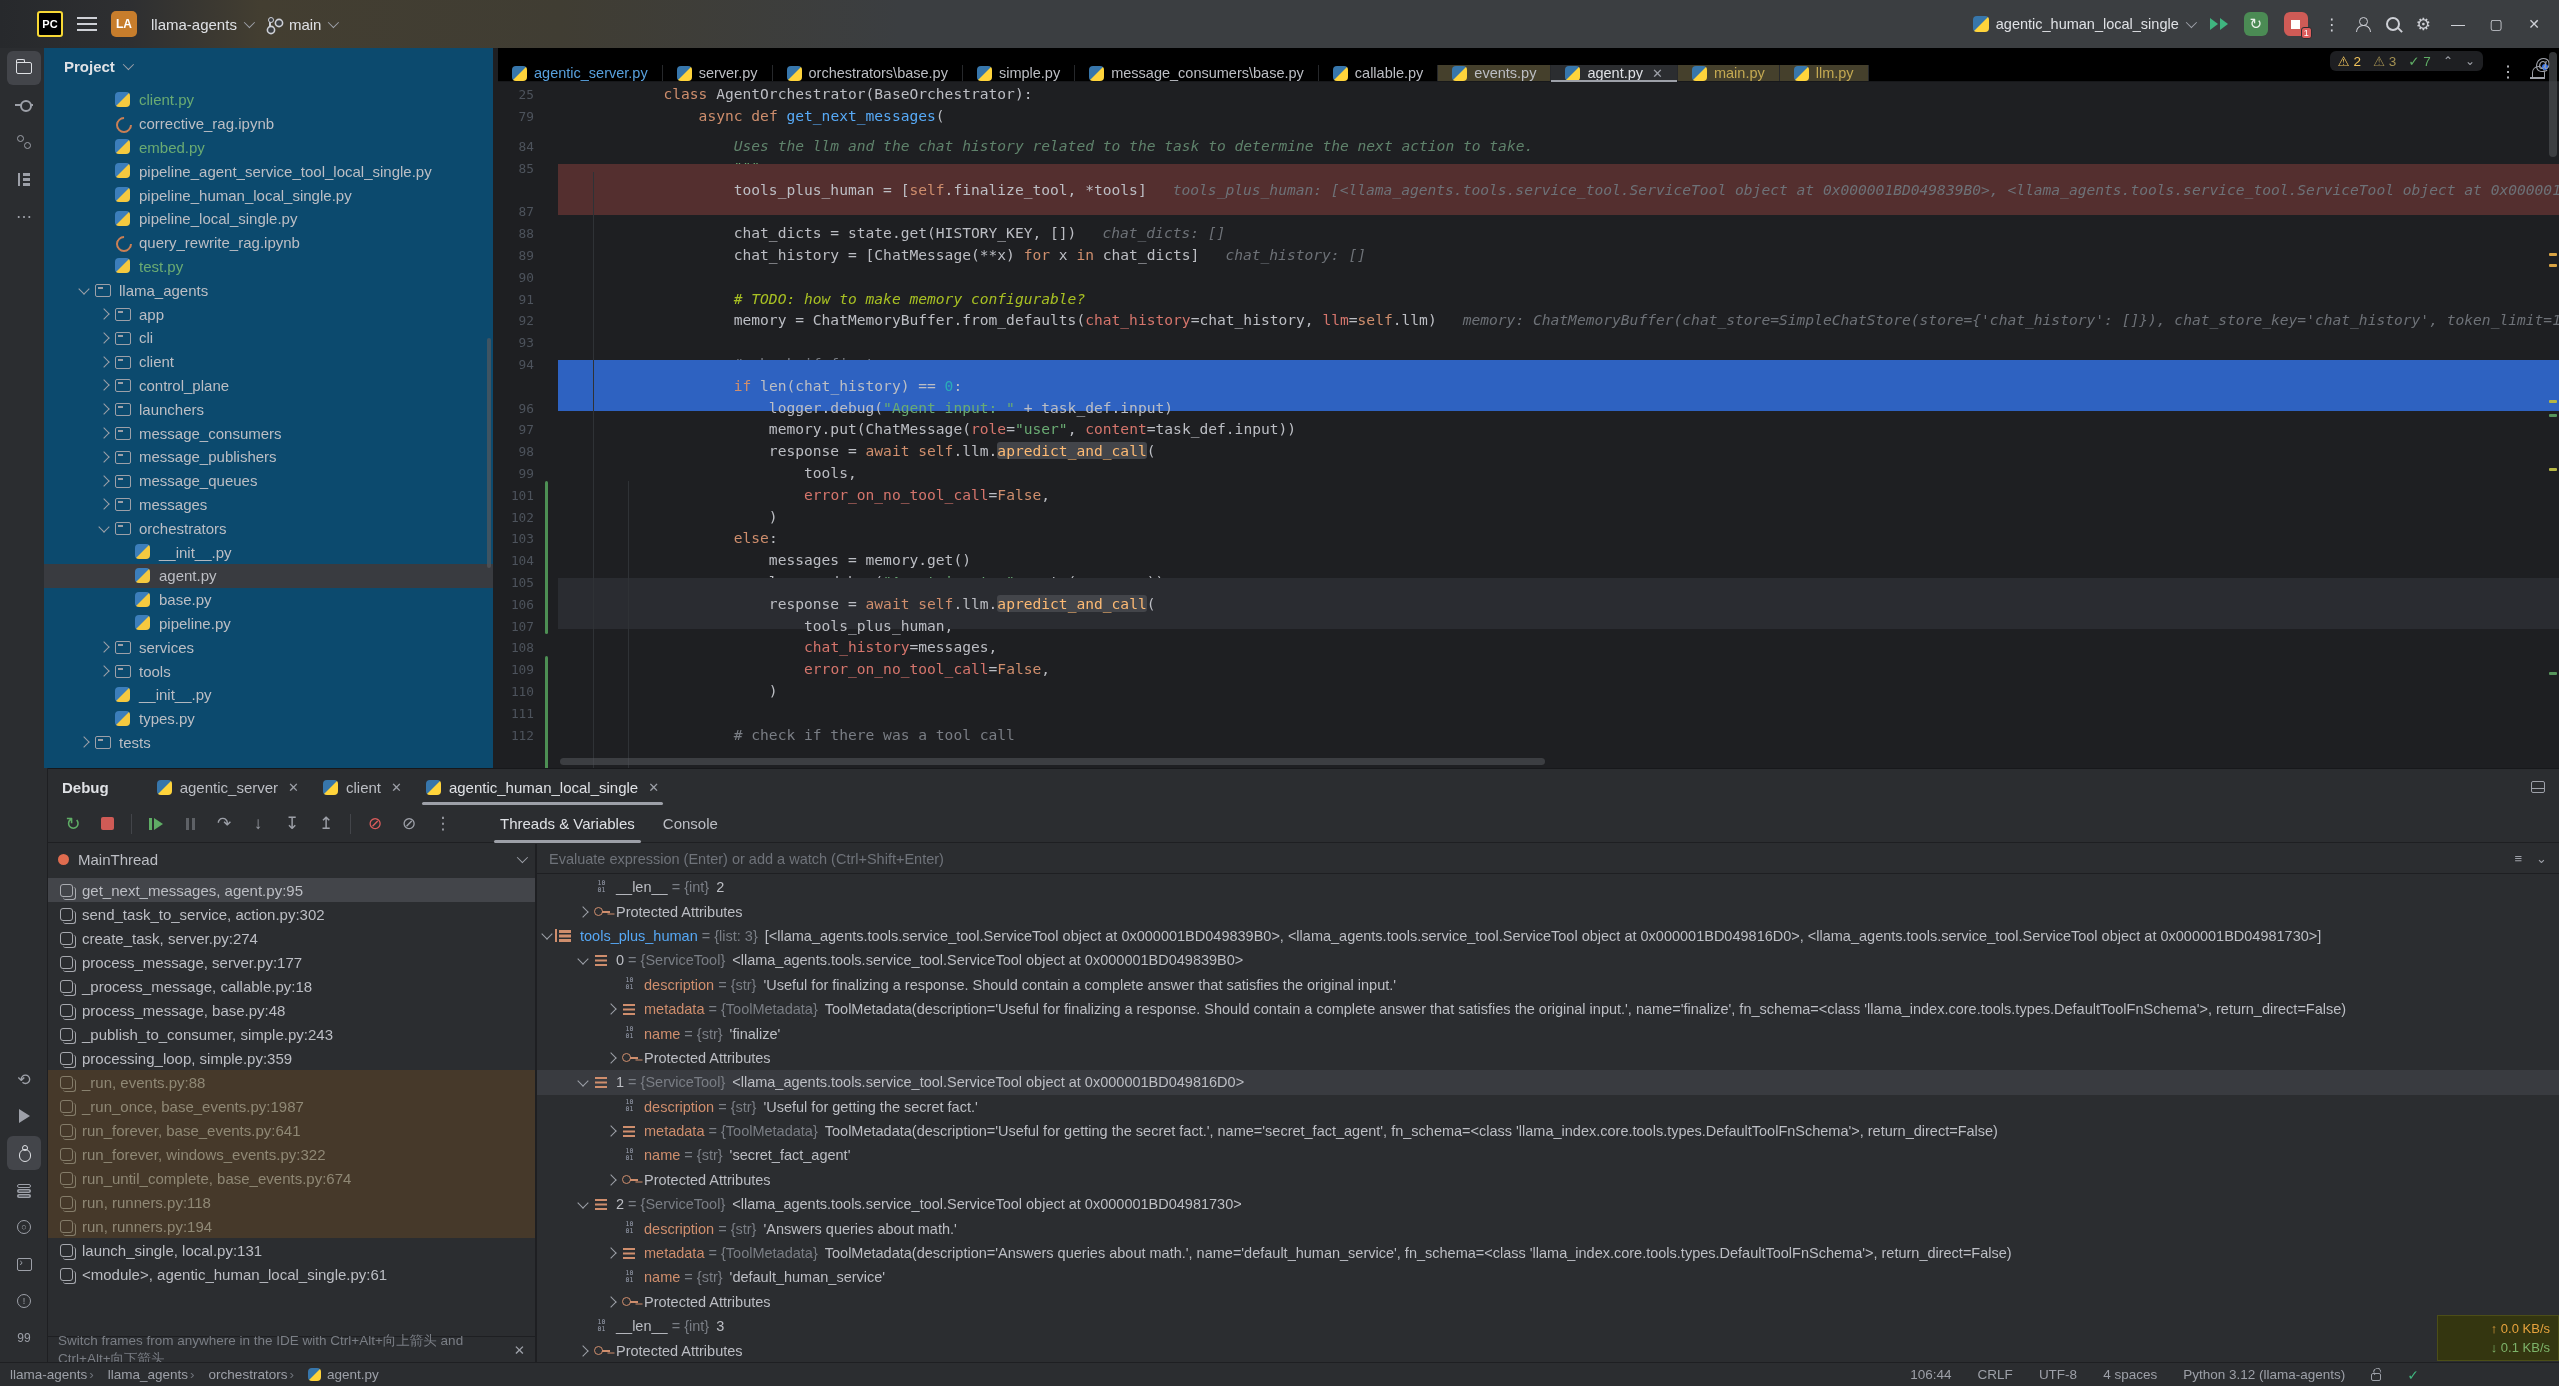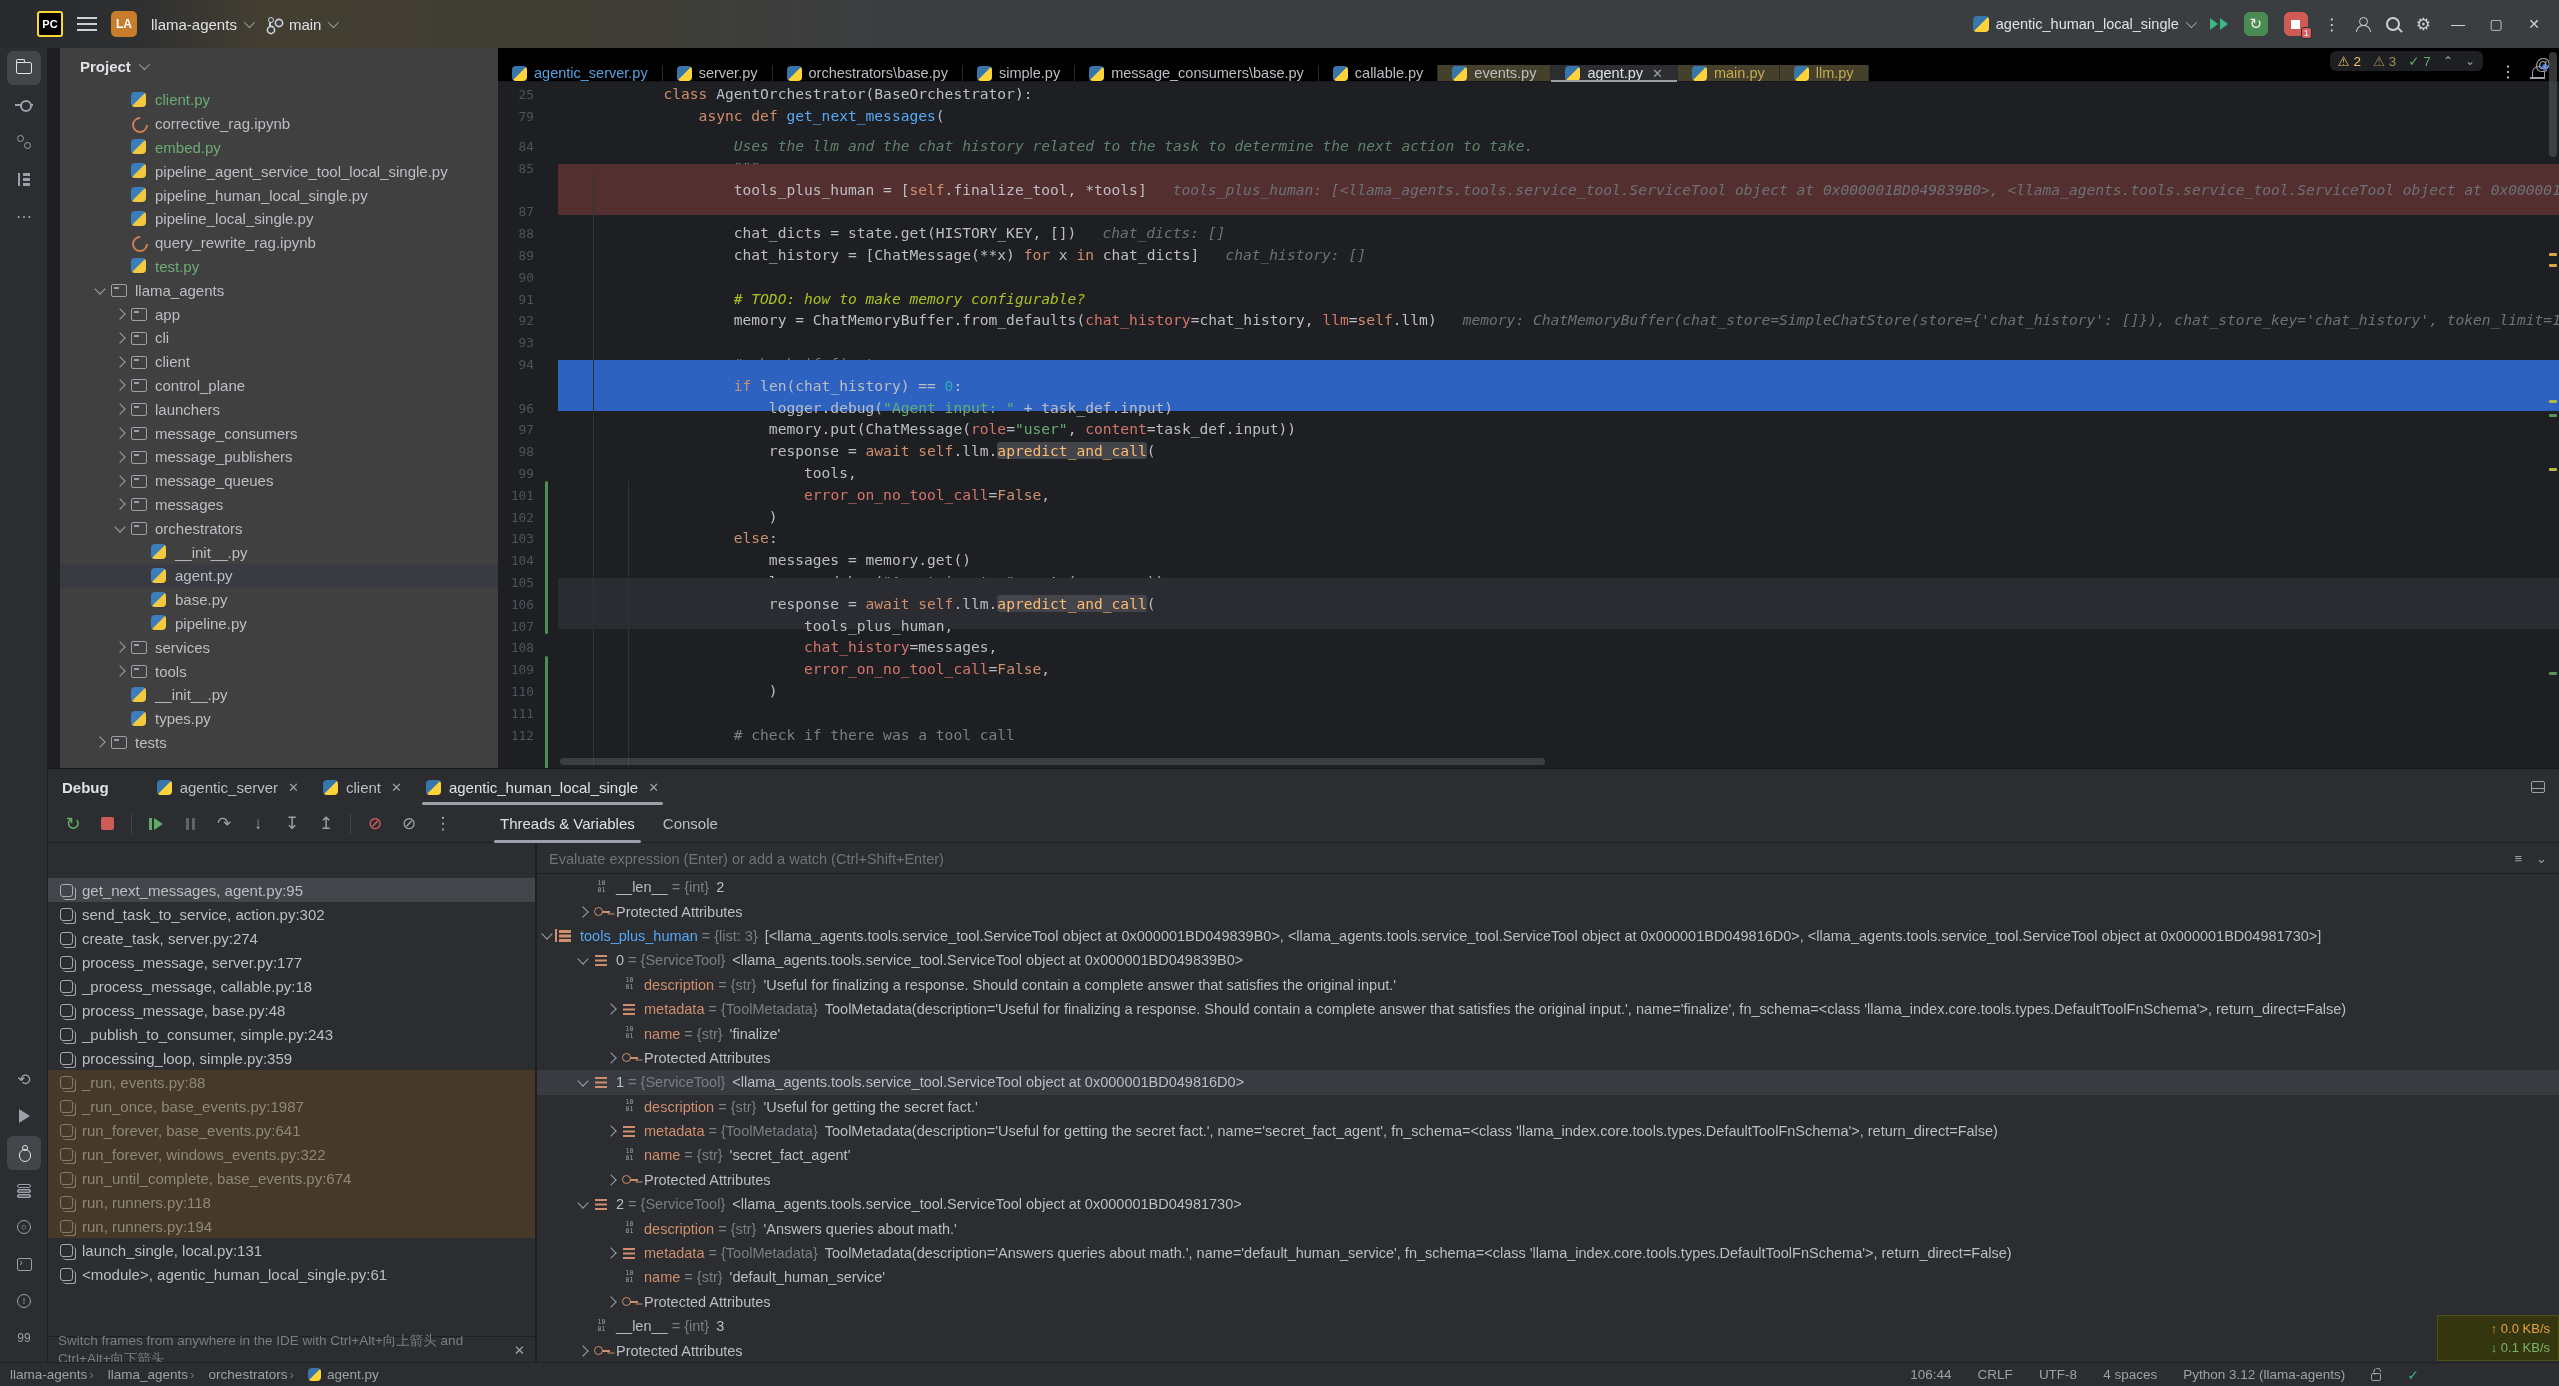--- a/index.html
+++ b/index.html
@@ -73,21 +73,21 @@
   .ic-bug::after { content:""; position:absolute; left:5px; top:0; width:4px; height:4px; border-radius:50%; border:1.6px solid currentColor; }
   .ic-layers { width:14px; height:4px; border:1.6px solid currentColor; border-radius:2px;
     box-shadow:0 5px 0 -1.6px #2b2d30, 0 5px 0 0 currentColor, 0 10px 0 -1.6px #2b2d30, 0 10px 0 0 currentColor; margin-top:-8px; }
   .ic-term { width:15px; height:13px; border:1.6px solid currentColor; border-radius:2px; position:relative; }
   .ic-term::before { content:"›"; position:absolute; left:2px; top:-2px; font-size:10px; }
   .ic-sync { font-size:16px; }
   .ic-info { width:14px; height:14px; border:1.6px solid currentColor; border-radius:50%; font-size:9px;
     display:flex; align-items:center; justify-content:center; }
 
   
-  #project { position:absolute; left:60px; top:48px; width:450px; height:720px; background:#404040;
+  #project { position:absolute; left:44px; top:48px; width:450px; height:720px; background:#0c4a6e;
     border-right:1px solid #1e1f22; }
   .phead { height:36px; display:flex; align-items:center; gap:8px; padding-left:20px; font-size:15px; font-weight:bold; color:#dfe1e5; }
   .ptree { position:absolute; top:40px; left:0; right:0; bottom:0; overflow:hidden; }
   .trow { height:23.8px; display:flex; align-items:center; font-size:15px; white-space:nowrap; }
   .trow.sel-true { background:#393b40; }
   .tind { flex:none; } .lv-1 { width:30px; } .lv-2 { width:50px; } .lv-3 { width:70px; }
   .chev { flex:none; width:20px; display:flex; align-items:center; justify-content:center; }
   .ch-down::before { content:""; width:7px; height:7px; border-right:1.6px solid #9da0a8; border-bottom:1.6px solid #9da0a8; transform:rotate(45deg); margin-top:-3px; }
   .ch-right::before { content:""; width:7px; height:7px; border-right:1.6px solid #9da0a8; border-bottom:1.6px solid #9da0a8; transform:rotate(-45deg); }
   .ficon { flex:none; width:18px; height:16px; margin-right:7px; position:relative; }
@@ -934,20 +934,25 @@
         </div>
 
         <div class="vtab">
           <span>Console</span>
         </div>
       </div>
   </div>
 
   <div id="dbg-body">
     <div id="frames-pane">
+      <div id="thread-row">
+        <span class="thread-dot"></span>
+        <span>MainThread</span>
+        <span class="chev-dn"></span>
+      </div>
       <div id="frames">
 
           <div class="frow sel-true">
             <span class="fr-ic"></span>
             <span>get_next_messages, agent.py:95</span>
           </div>
 
           <div class="frow">
             <span class="fr-ic"></span>
             <span>send_task_to_service, action.py:302</span>

